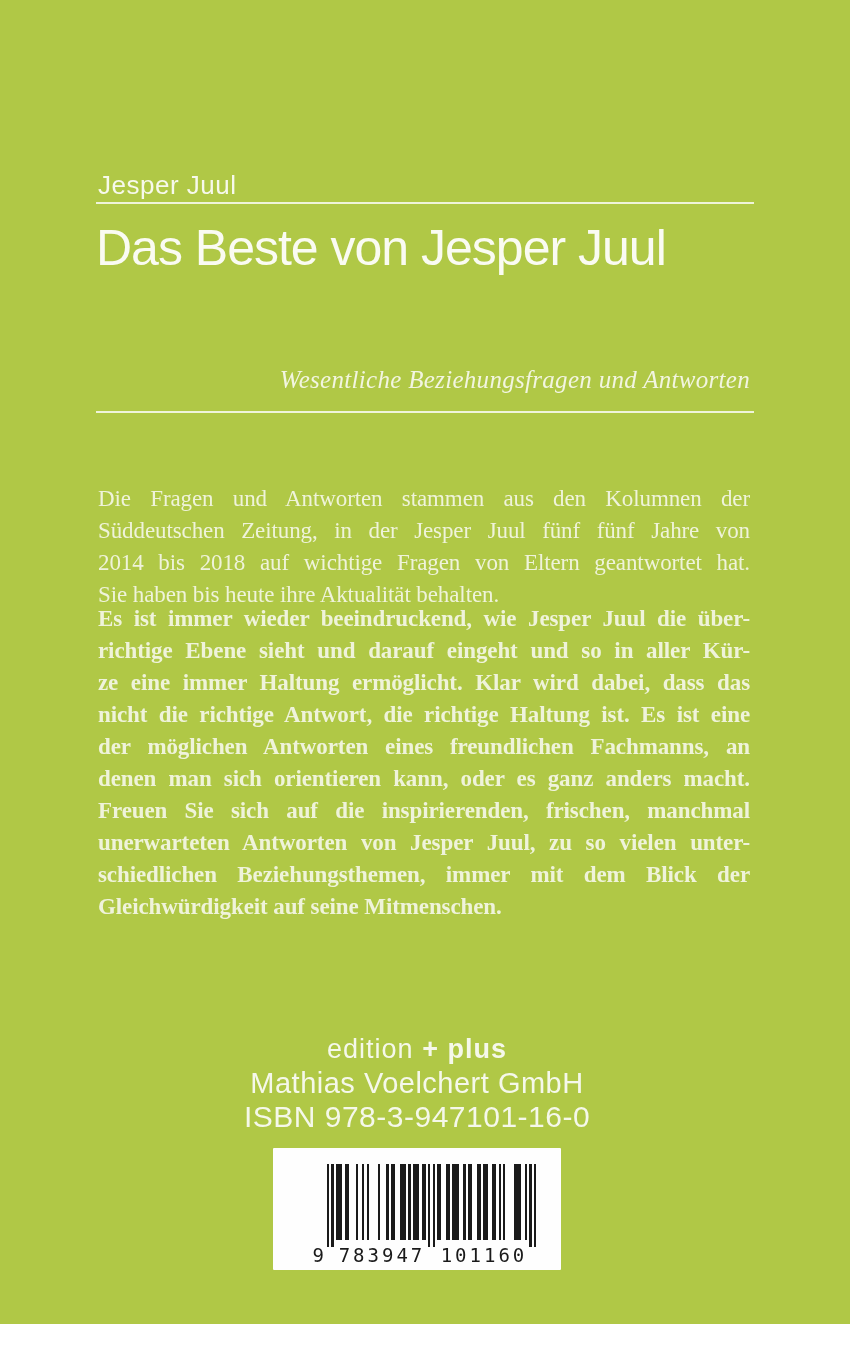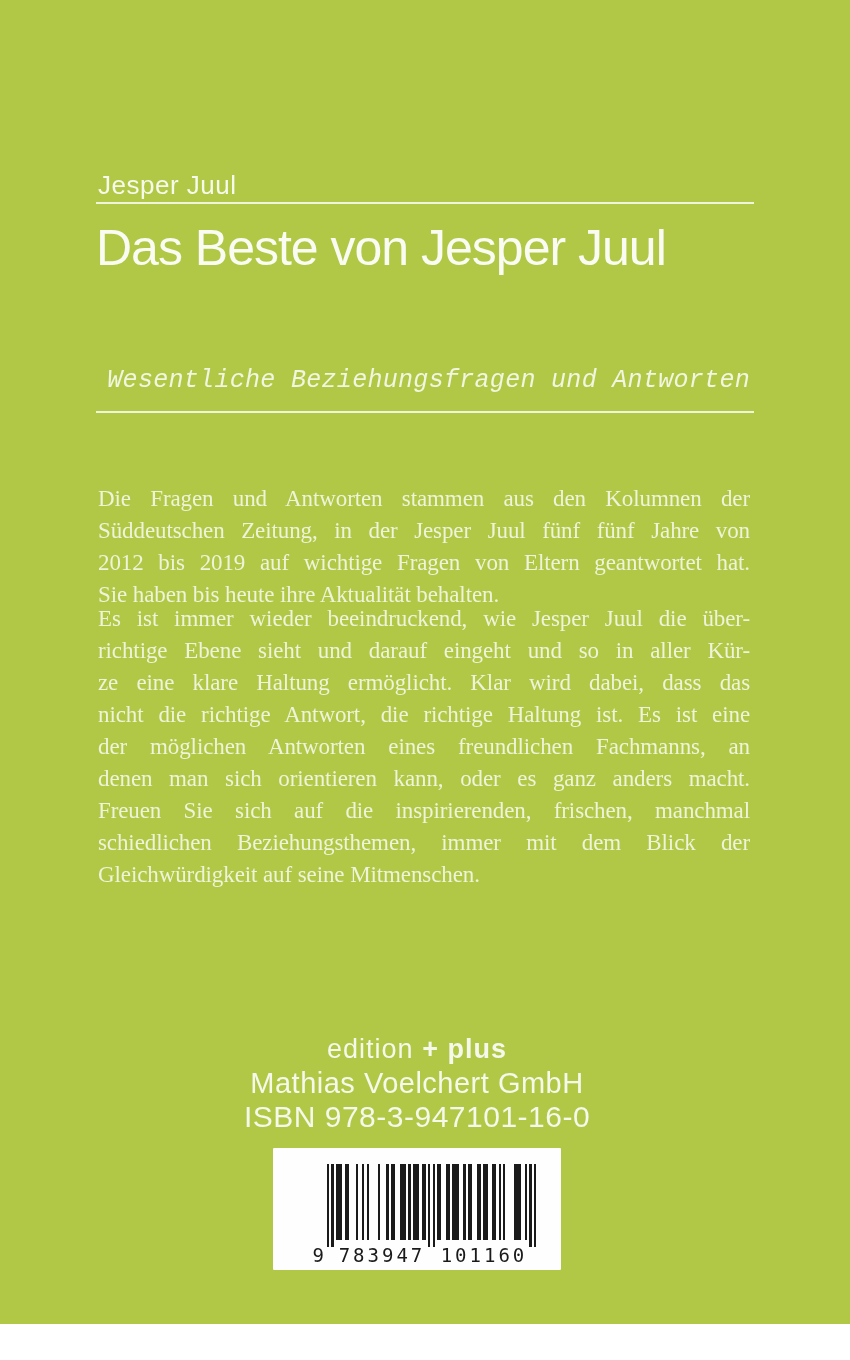--- a/index.html
+++ b/index.html
@@ -22,32 +22,32 @@
   .rule-1{top:202px;}
   .rule-2{top:411px;}
   .title{
     position:absolute;left:96px;top:219px;
     font-size:50px;letter-spacing:-1px;font-weight:400;
     color:#fafbf2;white-space:nowrap;
   }
   .subtitle{
     position:absolute;left:98px;top:366px;width:652px;
     text-align:right;
-    font-family:Liberation Mono, monospace;
+    font-family:Liberation Serif, serif;
     font-style:italic;font-size:25px;letter-spacing:.3px;
     color:#f2f5e0;
   }
   .para{
     position:absolute;left:98px;width:652px;
     font-family:"Liberation Serif",serif;
     font-size:23px;line-height:32px;letter-spacing:-.1px;
     color:#eff3da;
   }
   .para-1{top:442px;margin-top:41px;}
-  .para-2{top:603px;}
+  .para-2{top:603px;font-weight:bold;}
   .para .line{text-align:justify;text-align-last:justify;}
   .para .line.last{text-align-last:left;}
   .publisher{
     position:absolute;left:0;top:1032px;width:850px;
     transform:translateX(-8px);
     text-align:center;color:#f5f8ea;
   }
   .imprint-line{font-size:27px;line-height:34px;letter-spacing:1px;}
   .imprint-light{font-weight:400;}
   .imprint-bold{font-weight:700;}
@@ -70,32 +70,33 @@
 
   <div class="title">Das Beste von Jesper Juul</div>
 
   <div class="subtitle">Wesentliche Beziehungsfragen und Antworten</div>
 
   <div class="rule rule-2"></div>
 
   <div class="para para-1">
       <div class="line">Die Fragen und Antworten stammen aus den Kolumnen der</div>
       <div class="line">Süddeutschen Zeitung, in der Jesper Juul fünf fünf Jahre von</div>
-      <div class="line">2012 bis 2019 auf wichtige Fragen von Eltern geantwortet hat.</div>
+      <div class="line">2014 bis 2018 auf wichtige Fragen von Eltern geantwortet hat.</div>
       <div class="line last">Sie haben bis heute ihre Aktualität behalten.</div>
     </div>
 
   <div class="para para-2">
       <div class="line">Es ist immer wieder beeindruckend, wie Jesper Juul die über-</div>
       <div class="line">richtige Ebene sieht und darauf eingeht und so in aller Kür-</div>
-      <div class="line">ze eine klare Haltung ermöglicht. Klar wird dabei, dass das</div>
+      <div class="line">ze eine immer Haltung ermöglicht. Klar wird dabei, dass das</div>
       <div class="line">nicht die richtige Antwort, die richtige Haltung ist. Es ist eine</div>
       <div class="line">der möglichen Antworten eines freundlichen Fachmanns, an</div>
       <div class="line">denen man sich orientieren kann, oder es ganz anders macht.</div>
       <div class="line">Freuen Sie sich auf die inspirierenden, frischen, manchmal</div>
+      <div class="line">unerwarteten Antworten von Jesper Juul, zu so vielen unter-</div>
       <div class="line">schiedlichen Beziehungsthemen, immer mit dem Blick der</div>
       <div class="line last">Gleichwürdigkeit auf seine Mitmenschen.</div>
     </div>
 
   <div class="publisher">
     <div class="imprint-line"><span class="imprint-light">edition</span> <span class="imprint-bold">+ plus</span></div>
     <div class="company-line">Mathias Voelchert GmbH</div>
     <div class="isbn-line">ISBN 978-3-947101-16-0</div>
   </div>
 

